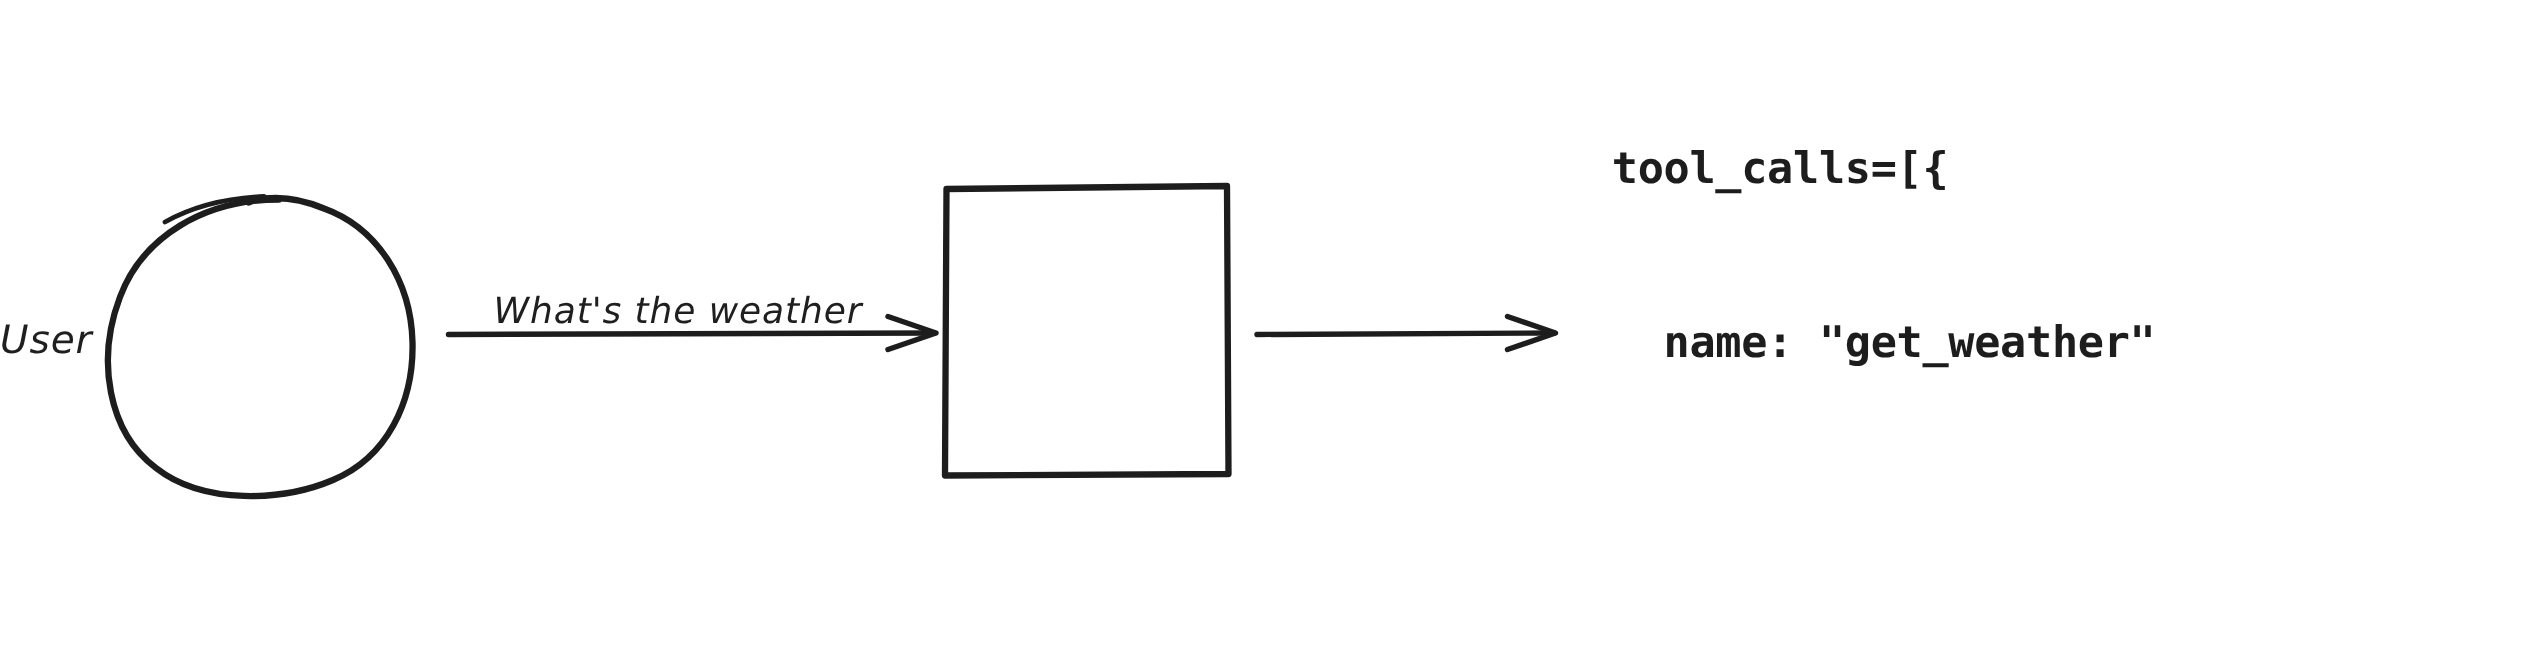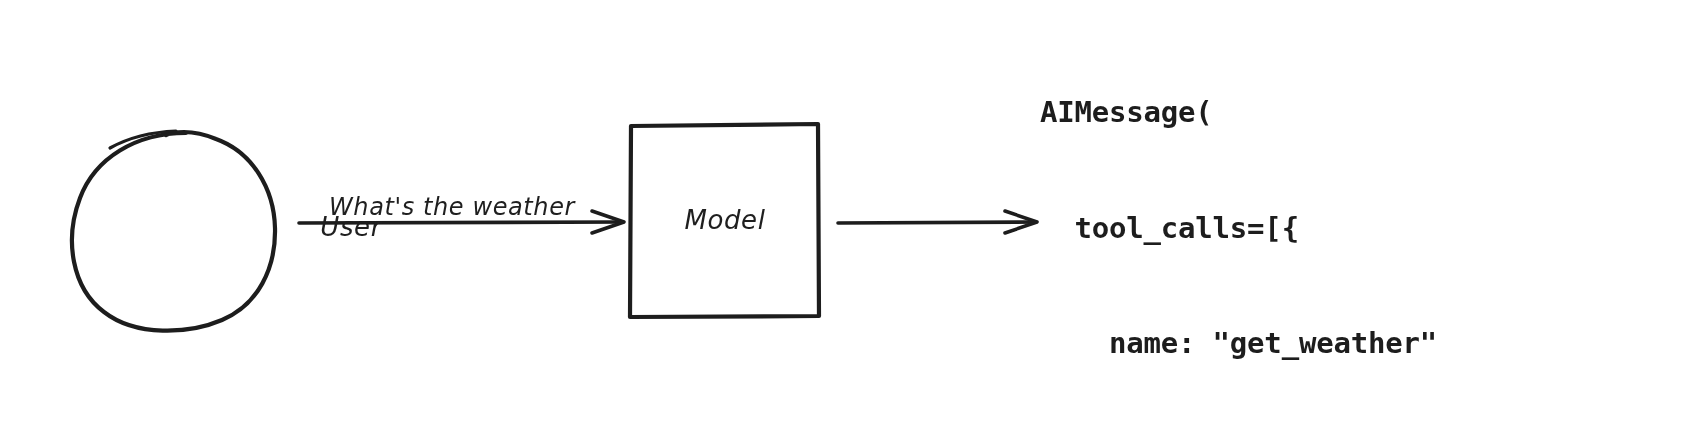--- a/index.html
+++ b/index.html
@@ -37,24 +37,24 @@
   .hand-text {
     position: absolute;
     font-family: "DejaVu Sans", sans-serif;
     font-size: 25px;
     color: #1f1f1f;
     letter-spacing: 0.6px;
     white-space: pre;
   }
 
   #user-node-label {
-    left: 12px;
+    left: 0;
     top: 212px;
     width: 370px;
-    text-align: right;
+    text-align: left;
     font-size: 26px;
     font-style: italic;
   }
 
   #model-node-label {
     left: 630px;
     top: 205px;
     width: 190px;
     text-align: center;
     font-size: 26px;
@@ -121,28 +121,26 @@
     </g>
 
     <g>
       <path d="M 838 223 L 1036 222" fill="none" stroke="#1d1d1d" stroke-width="3.6" stroke-linecap="round"></path>
       <path d="M 1005 211 L 1037 222 L 1005 233" fill="none" stroke="#1d1d1d" stroke-width="3.6" stroke-linecap="round" stroke-linejoin="round"></path>
     </g>
   </svg>
 
   <div class="hand-text" id="user-node-label">User</div>
 
-  <div class="hand-text" id="model-node-label">Model</div>
 
   <div class="hand-text" id="edge-user-model-label">
     <span class="edge-label-line">What's the weather</span>
   </div>
 
   <div id="ai-message-code">
-    <span class="code-line">AIMessage(</span>
     <span class="code-line">  tool_calls=[{</span>
     <span class="code-line">    name: "get_weather"</span>
     
     
     
     
     
     
     
   </div>

